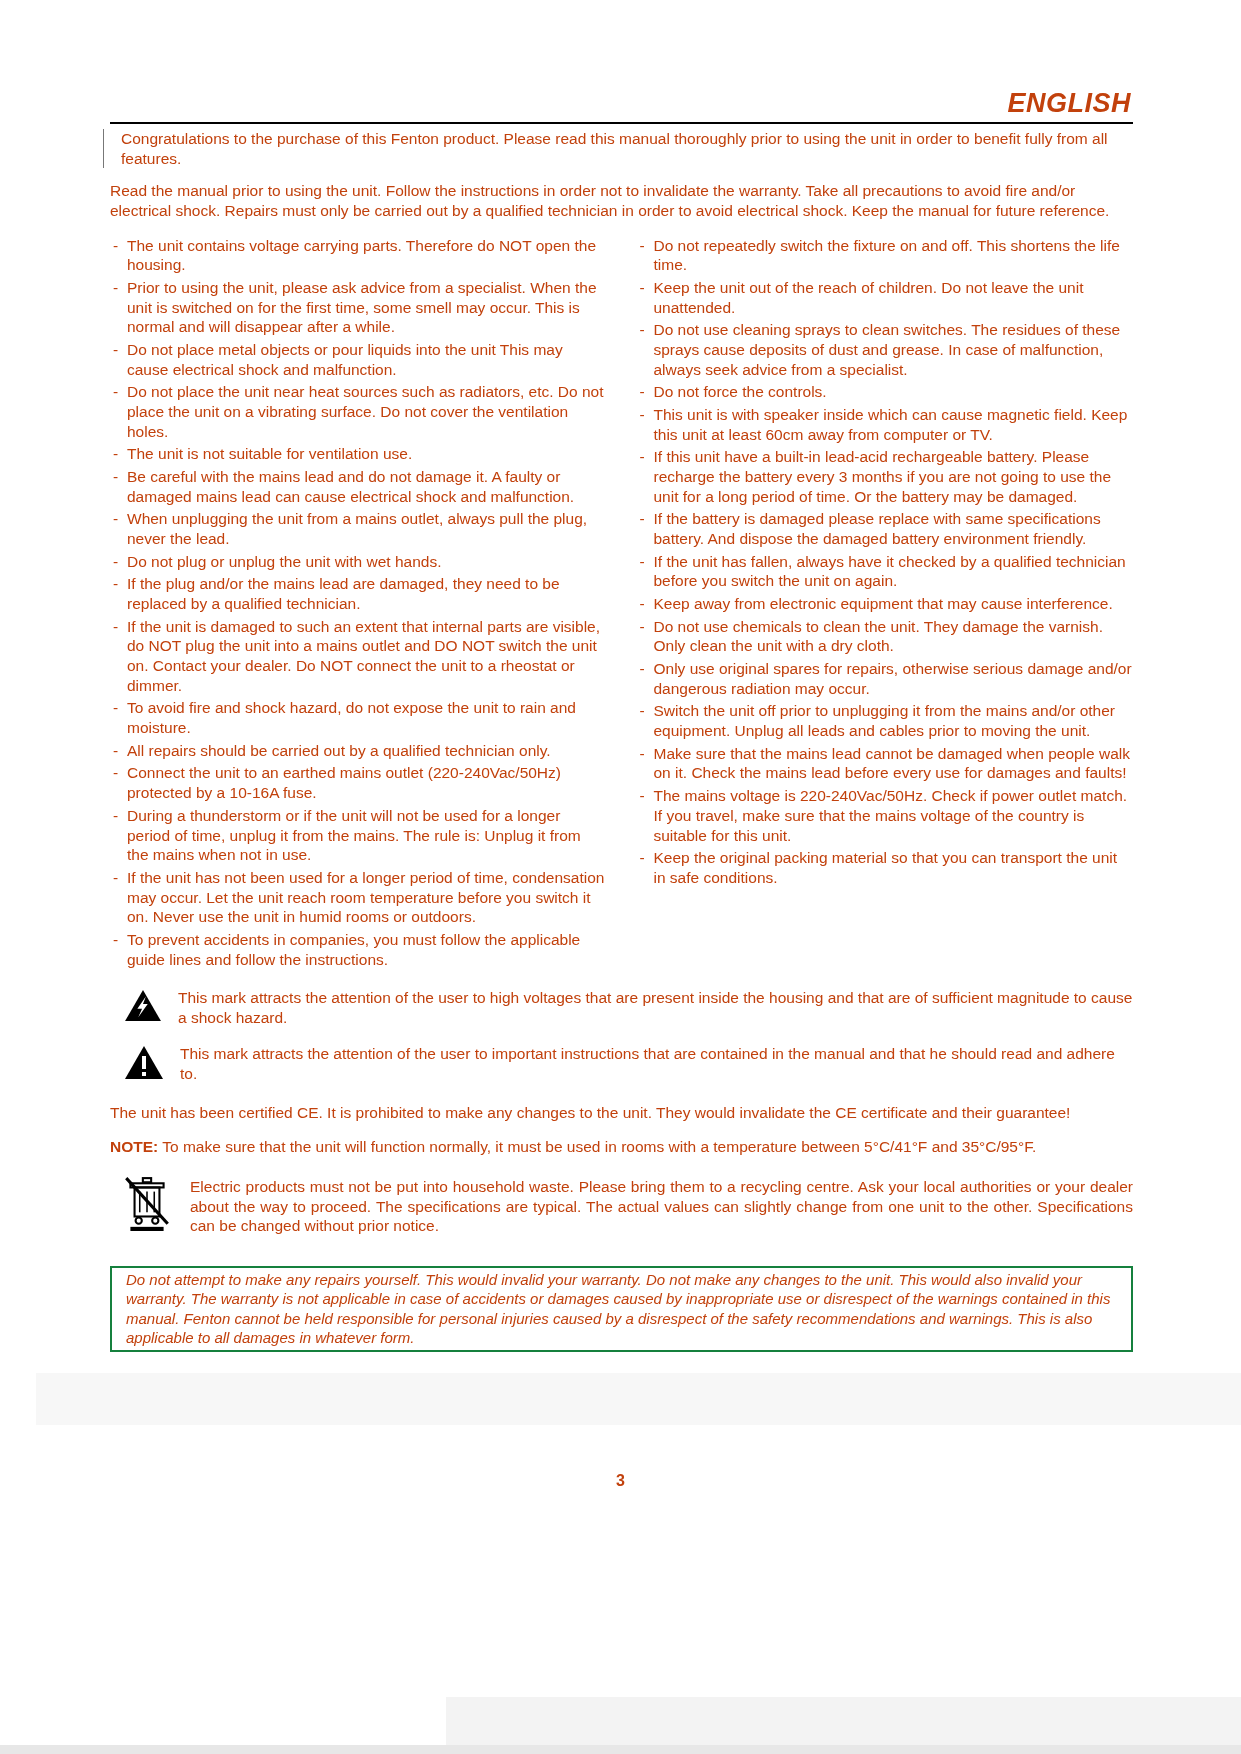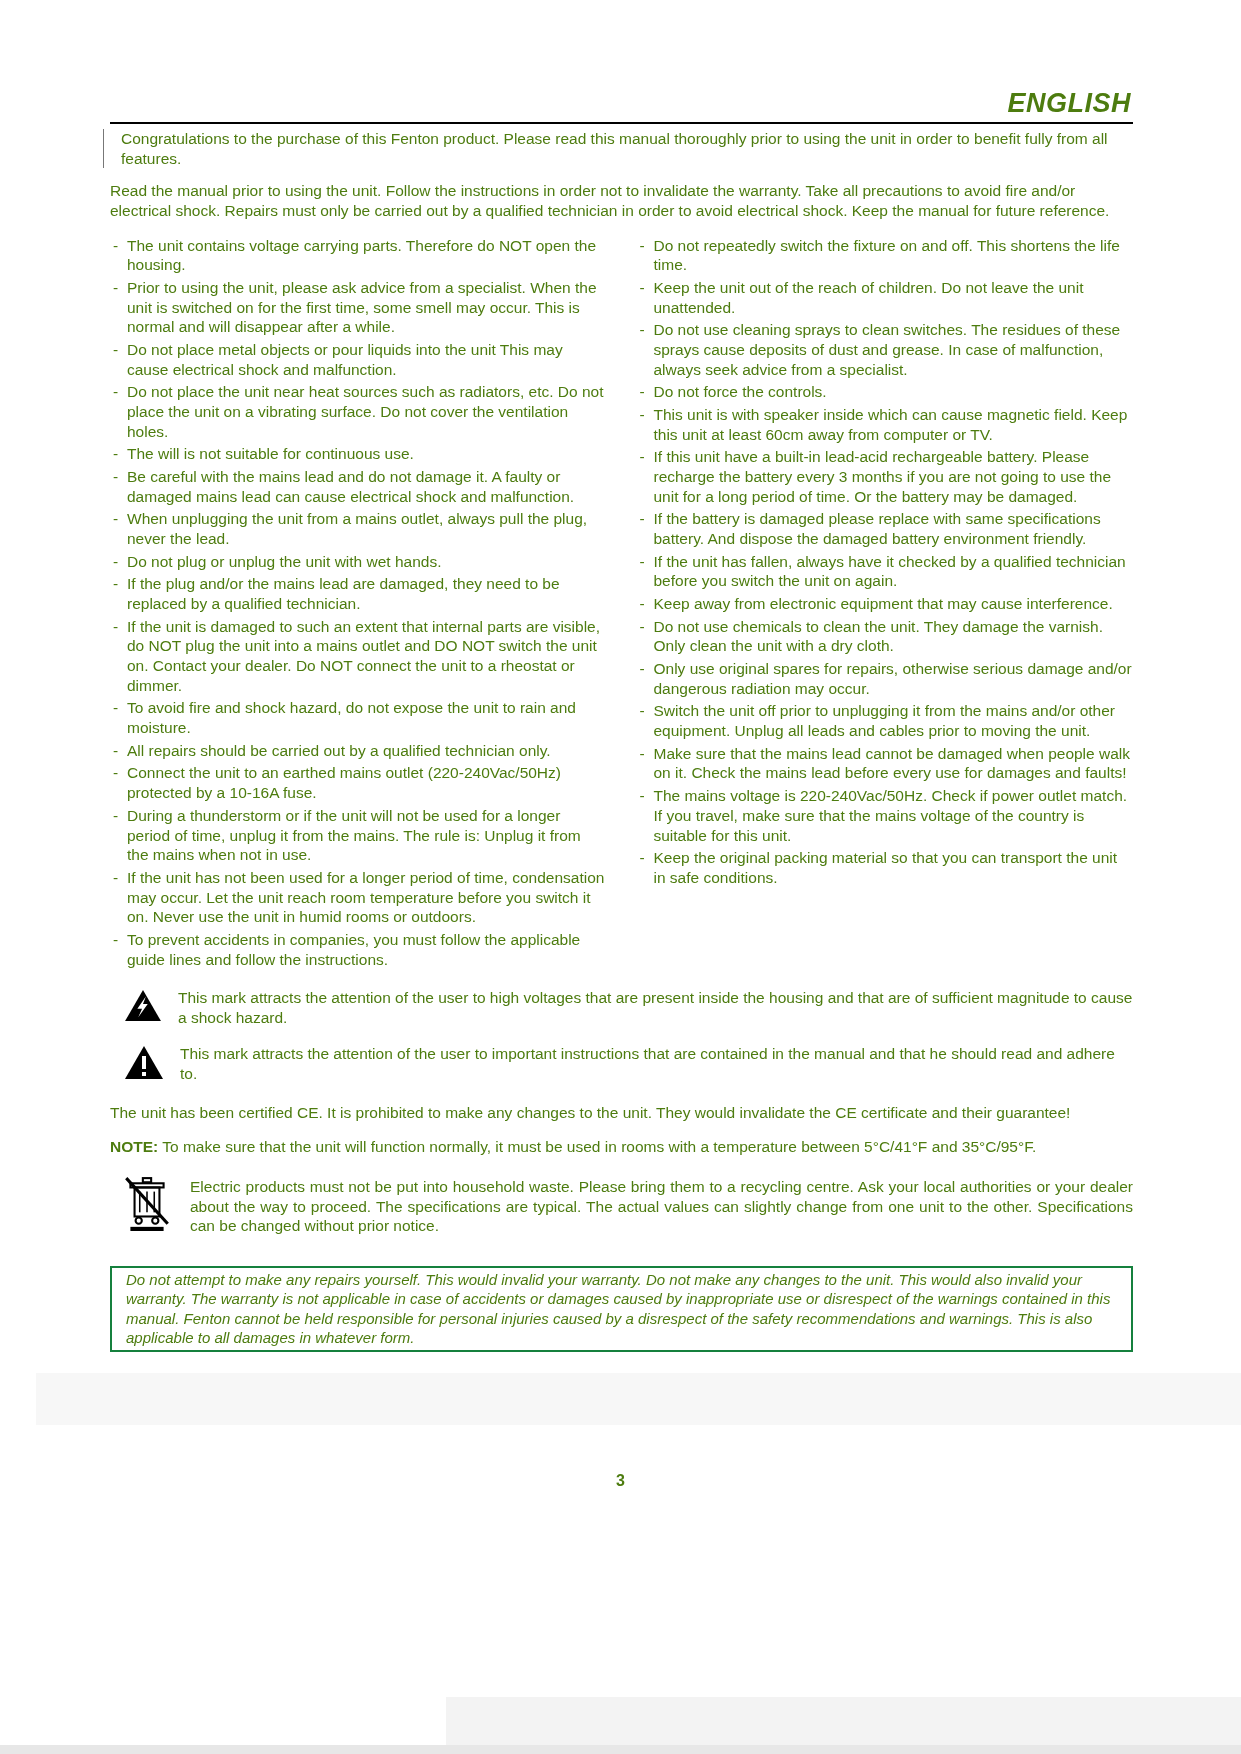--- a/index.html
+++ b/index.html
@@ -1,21 +1,21 @@
 <!DOCTYPE html>
 <html><head>
 <meta charset="utf-8">
 <style>
   html,body { margin:0; padding:0; background:#ffffff; }
   .page {
     position:relative;
     width:1241px; height:1754px;
     background:#ffffff;
     font-family:"Liberation Sans", sans-serif;
-    color:#4d7c0f;
+    color:#c2410c;
     overflow:hidden;
   }
   .content {
     position:absolute;
     left:110px; top:88px;
     width:1023px;
   }
   .lang-header {
     text-align:right;
     font-size:27px;
@@ -105,21 +105,21 @@
     <p class="intro-p1">Congratulations to the purchase of this Fenton product. Please read this manual thoroughly prior to using the unit in order to benefit fully from all features.</p>
     <p class="intro-p2">Read the manual prior to using the unit. Follow the instructions in order not to invalidate the warranty. Take all precautions to avoid fire and/or electrical shock. Repairs must only be carried out by a qualified technician in order to avoid electrical shock. Keep the manual for future reference.</p>
 
     <div class="columns">
       <div class="col">
         <ul class="bullets">
             <li>The unit contains voltage carrying parts. Therefore do NOT open the housing.</li>
             <li>Prior to using the unit, please ask advice from a specialist. When the unit is switched on for the first time, some smell may occur. This is normal and will disappear after a while.</li>
             <li>Do not place metal objects or pour liquids into the unit This may cause electrical shock and malfunction.</li>
             <li>Do not place the unit near heat sources such as radiators, etc. Do not place the unit on a vibrating surface. Do not cover the ventilation holes.</li>
-            <li>The will is not suitable for continuous use.</li>
+            <li>The unit is not suitable for ventilation use.</li>
             <li>Be careful with the mains lead and do not damage it. A faulty or damaged mains lead can cause electrical shock and malfunction.</li>
             <li>When unplugging the unit from a mains outlet, always pull the plug, never the lead.</li>
             <li>Do not plug or unplug the unit with wet hands.</li>
             <li>If the plug and/or the mains lead are damaged, they need to be replaced by a qualified technician.</li>
             <li>If the unit is damaged to such an extent that internal parts are visible, do NOT plug the unit into a mains outlet and DO NOT switch the unit on. Contact your dealer. Do NOT connect the unit to a rheostat or dimmer.</li>
             <li>To avoid fire and shock hazard, do not expose the unit to rain and moisture.</li>
             <li>All repairs should be carried out by a qualified technician only.</li>
             <li>Connect the unit to an earthed mains outlet (220-240Vac/50Hz) protected by a 10-16A fuse.</li>
             <li>During a thunderstorm or if the unit will not be used for a longer period of time, unplug it from the mains. The rule is: Unplug it from the mains when not in use.</li>
             <li>If the unit has not been used for a longer period of time, condensation may occur. Let the unit reach room temperature before you switch it on. Never use the unit in humid rooms or outdoors.</li>

